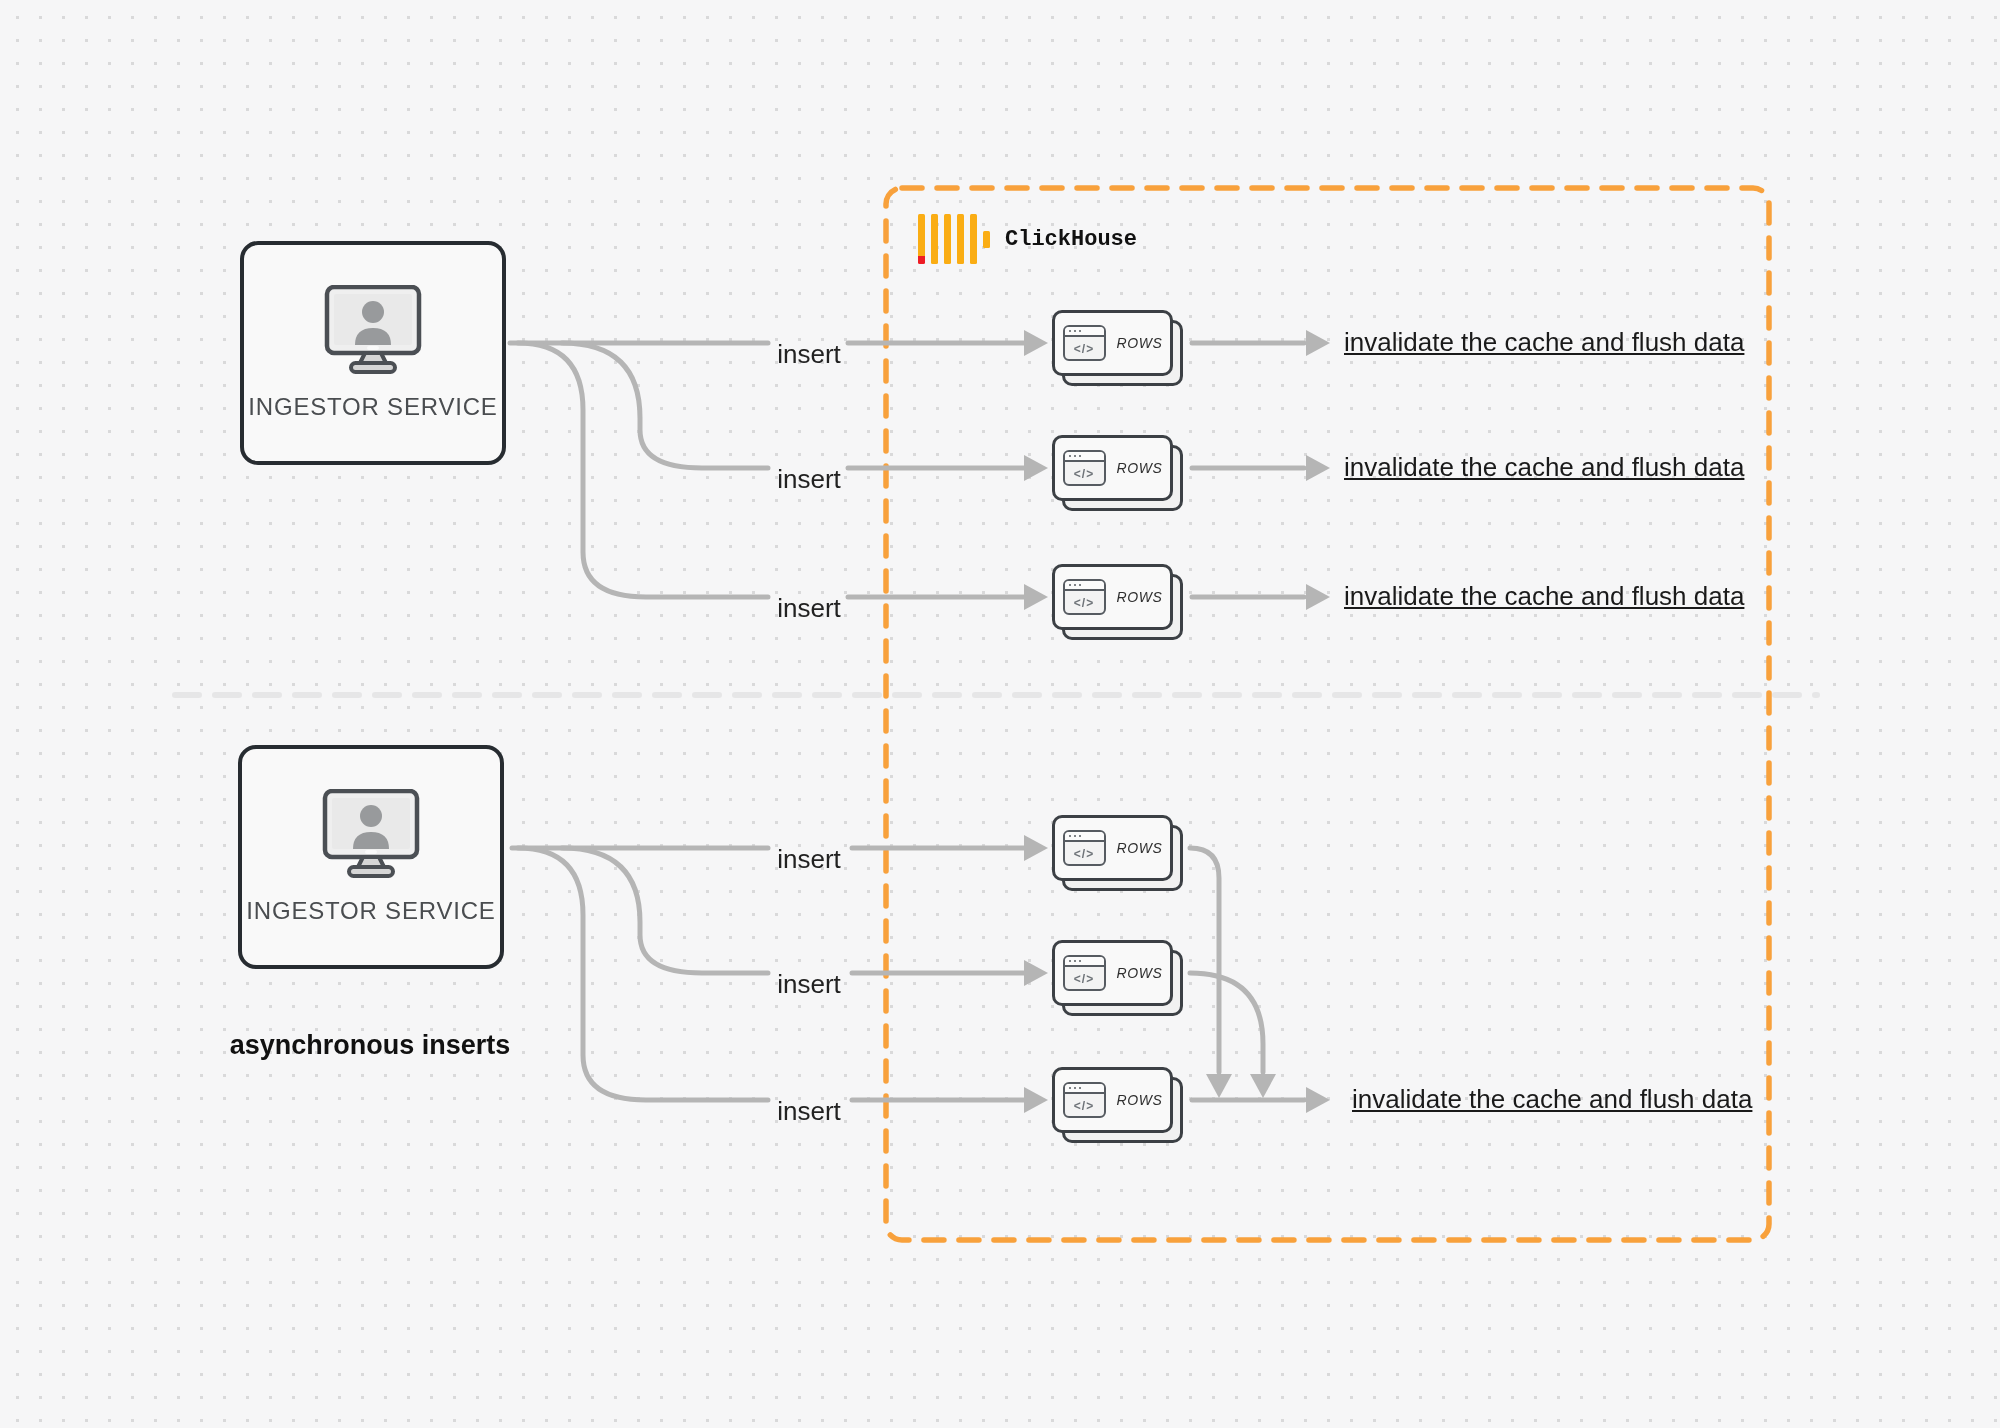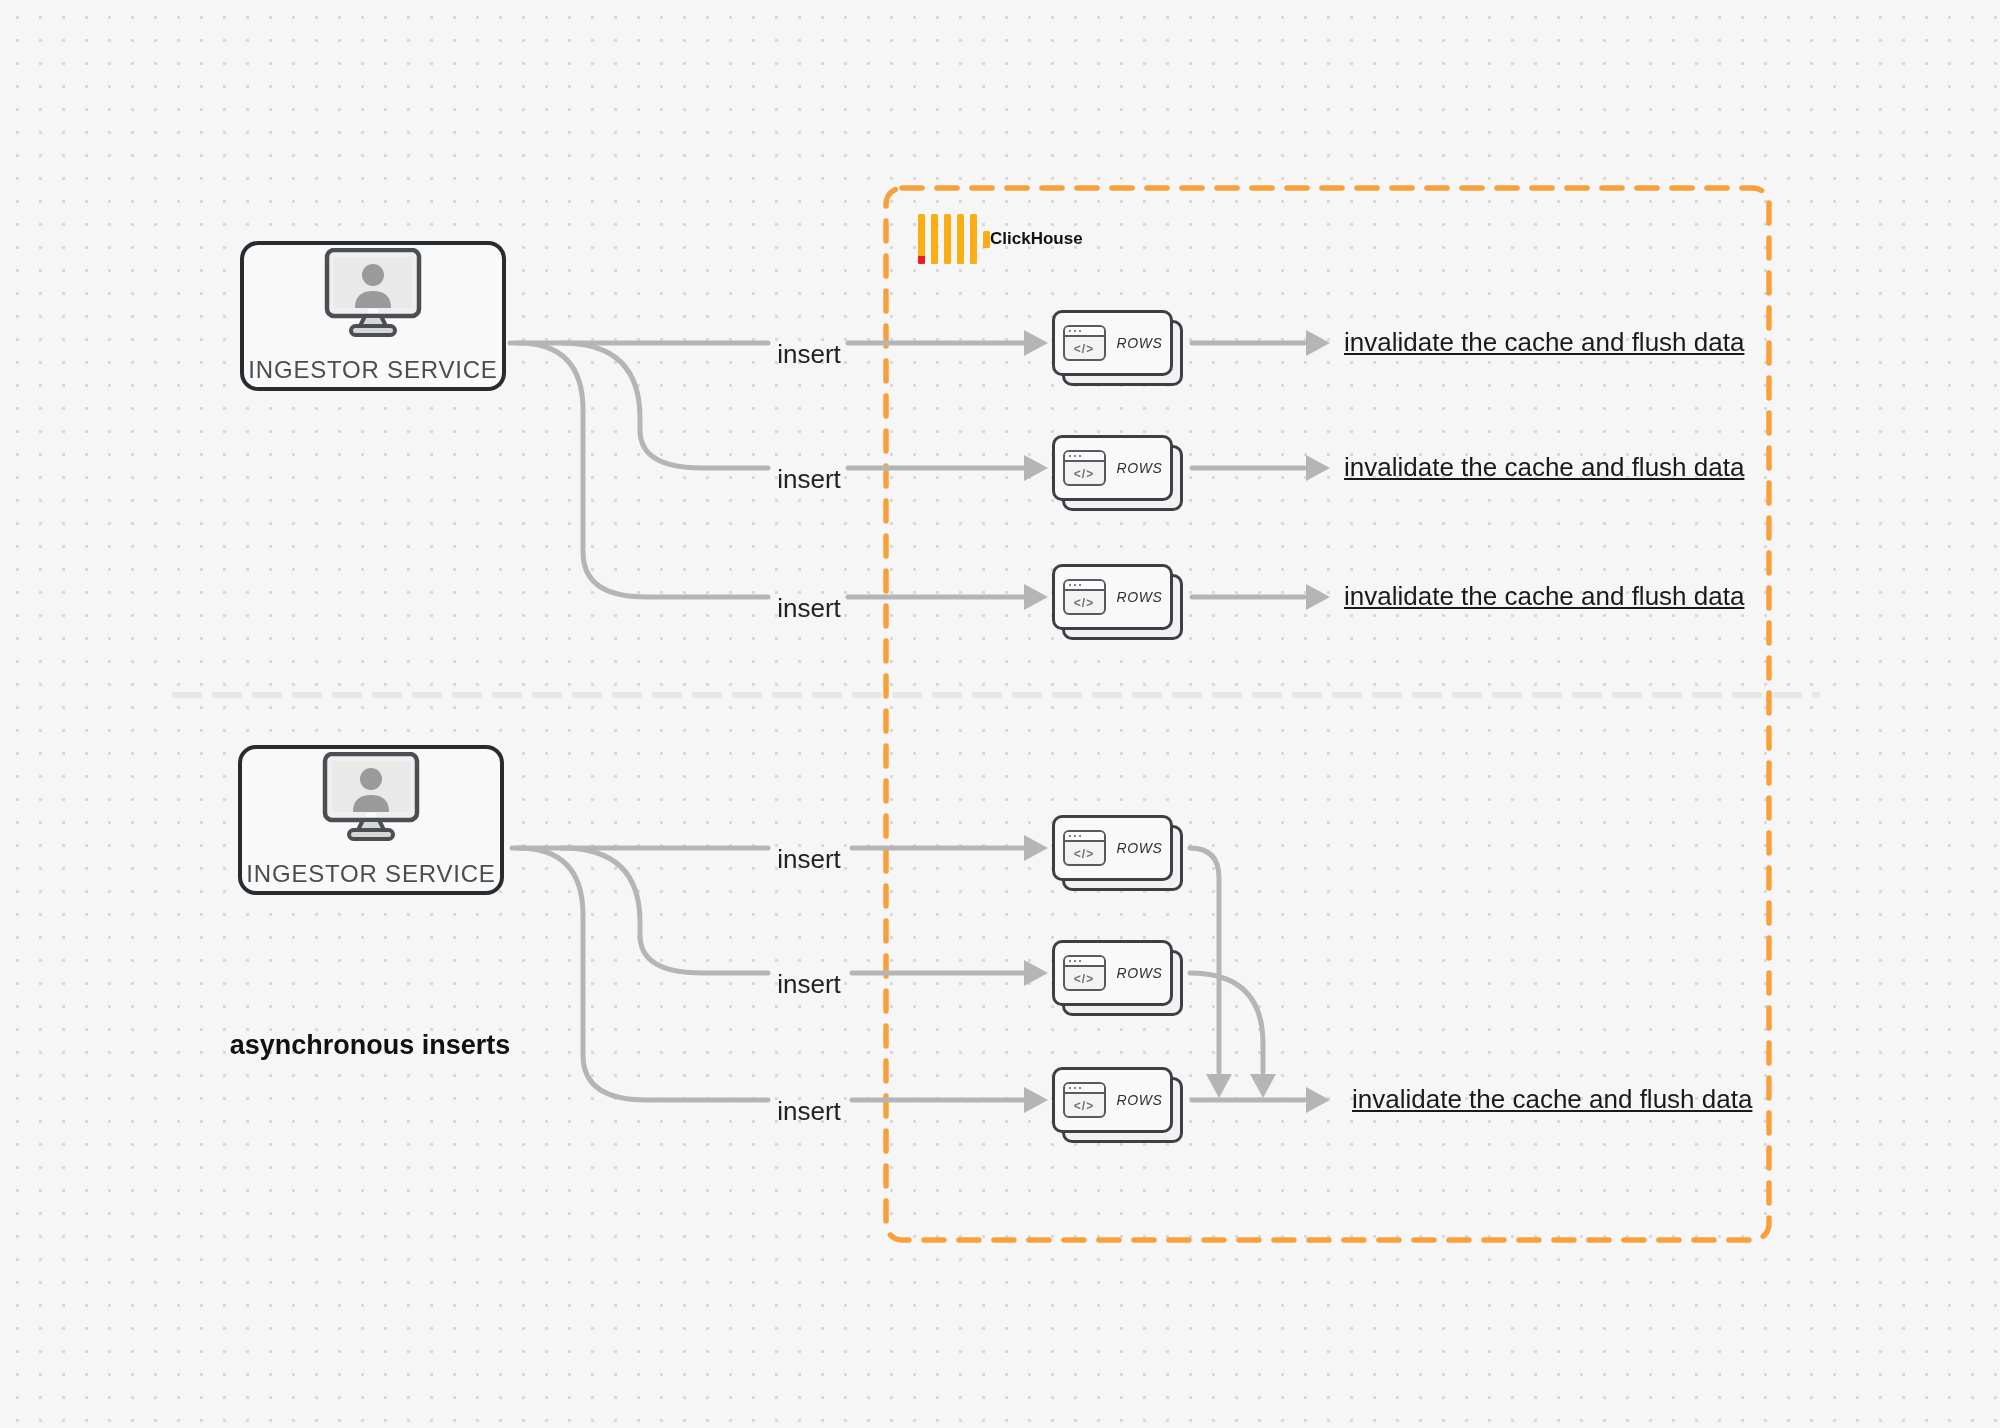--- a/index.html
+++ b/index.html
@@ -10,21 +10,21 @@
     background-image: radial-gradient(#d9d9da 1.7px, transparent 1.7px);
     background-size: 23px 23px;
     background-position: 6px 6px;
     font-family:"Liberation Sans", sans-serif;
     color:#1a1a1a;
   }
   #connectors { position:absolute; left:0; top:0; }
 
   
   .node {
-    position:absolute; width:266px; height:150px;
+    position:absolute; width:266px; height:224px;
     background:#f9f9f9; border:4px solid #272c31; border-radius:18px;
     display:flex; flex-direction:column; align-items:center; justify-content:center;
   }
   .node .svc-label {
     margin-top:16px; font-size:24px; color:#4a4d50; letter-spacing:0.8px;
   }
 
   
   .section-label {
     position:absolute; width:420px; text-align:center;
@@ -39,21 +39,21 @@
   .invalidate-label {
     position:absolute; font-size:26px; color:#1a1a1a; white-space:nowrap;text-decoration:underline;
   }
 
   
   .ch-logo { position:absolute; left:918px; top:214px; display:flex; align-items:center; }
   .ch-bars { display:flex; align-items:center; gap:6px; height:50px; }
   .ch-bar { width:7px; height:50px; background:var(--logo-yellow,#FAAD14); border-radius:1.5px; }
   .ch-bar.first { background:linear-gradient(to bottom, var(--logo-yellow,#FAAD14) 0 42px, var(--logo-red,#EE1C25) 42px); }
   .ch-bar.short { height:17px; }
-  .ch-name { font-size:17px; font-weight:600; color:#111; }
+  .ch-name { margin-left:15px; font-size:22px; font-weight:600; color:#111;font-family:Liberation Mono, monospace; }
 
   
   .rows-card { position:absolute; left:1052px; width:132px; height:78px; }
   .rows-card .back {
     position:absolute; left:10px; top:10px; width:121px; height:66px;
     background:#f1f1f1; border:3px solid #3c4045; border-radius:10px;
   }
   .rows-card .front {
     position:absolute; left:0; top:0; width:121px; height:66px;
     background:#f9f9f9; border:3px solid #3c4045; border-radius:10px;

